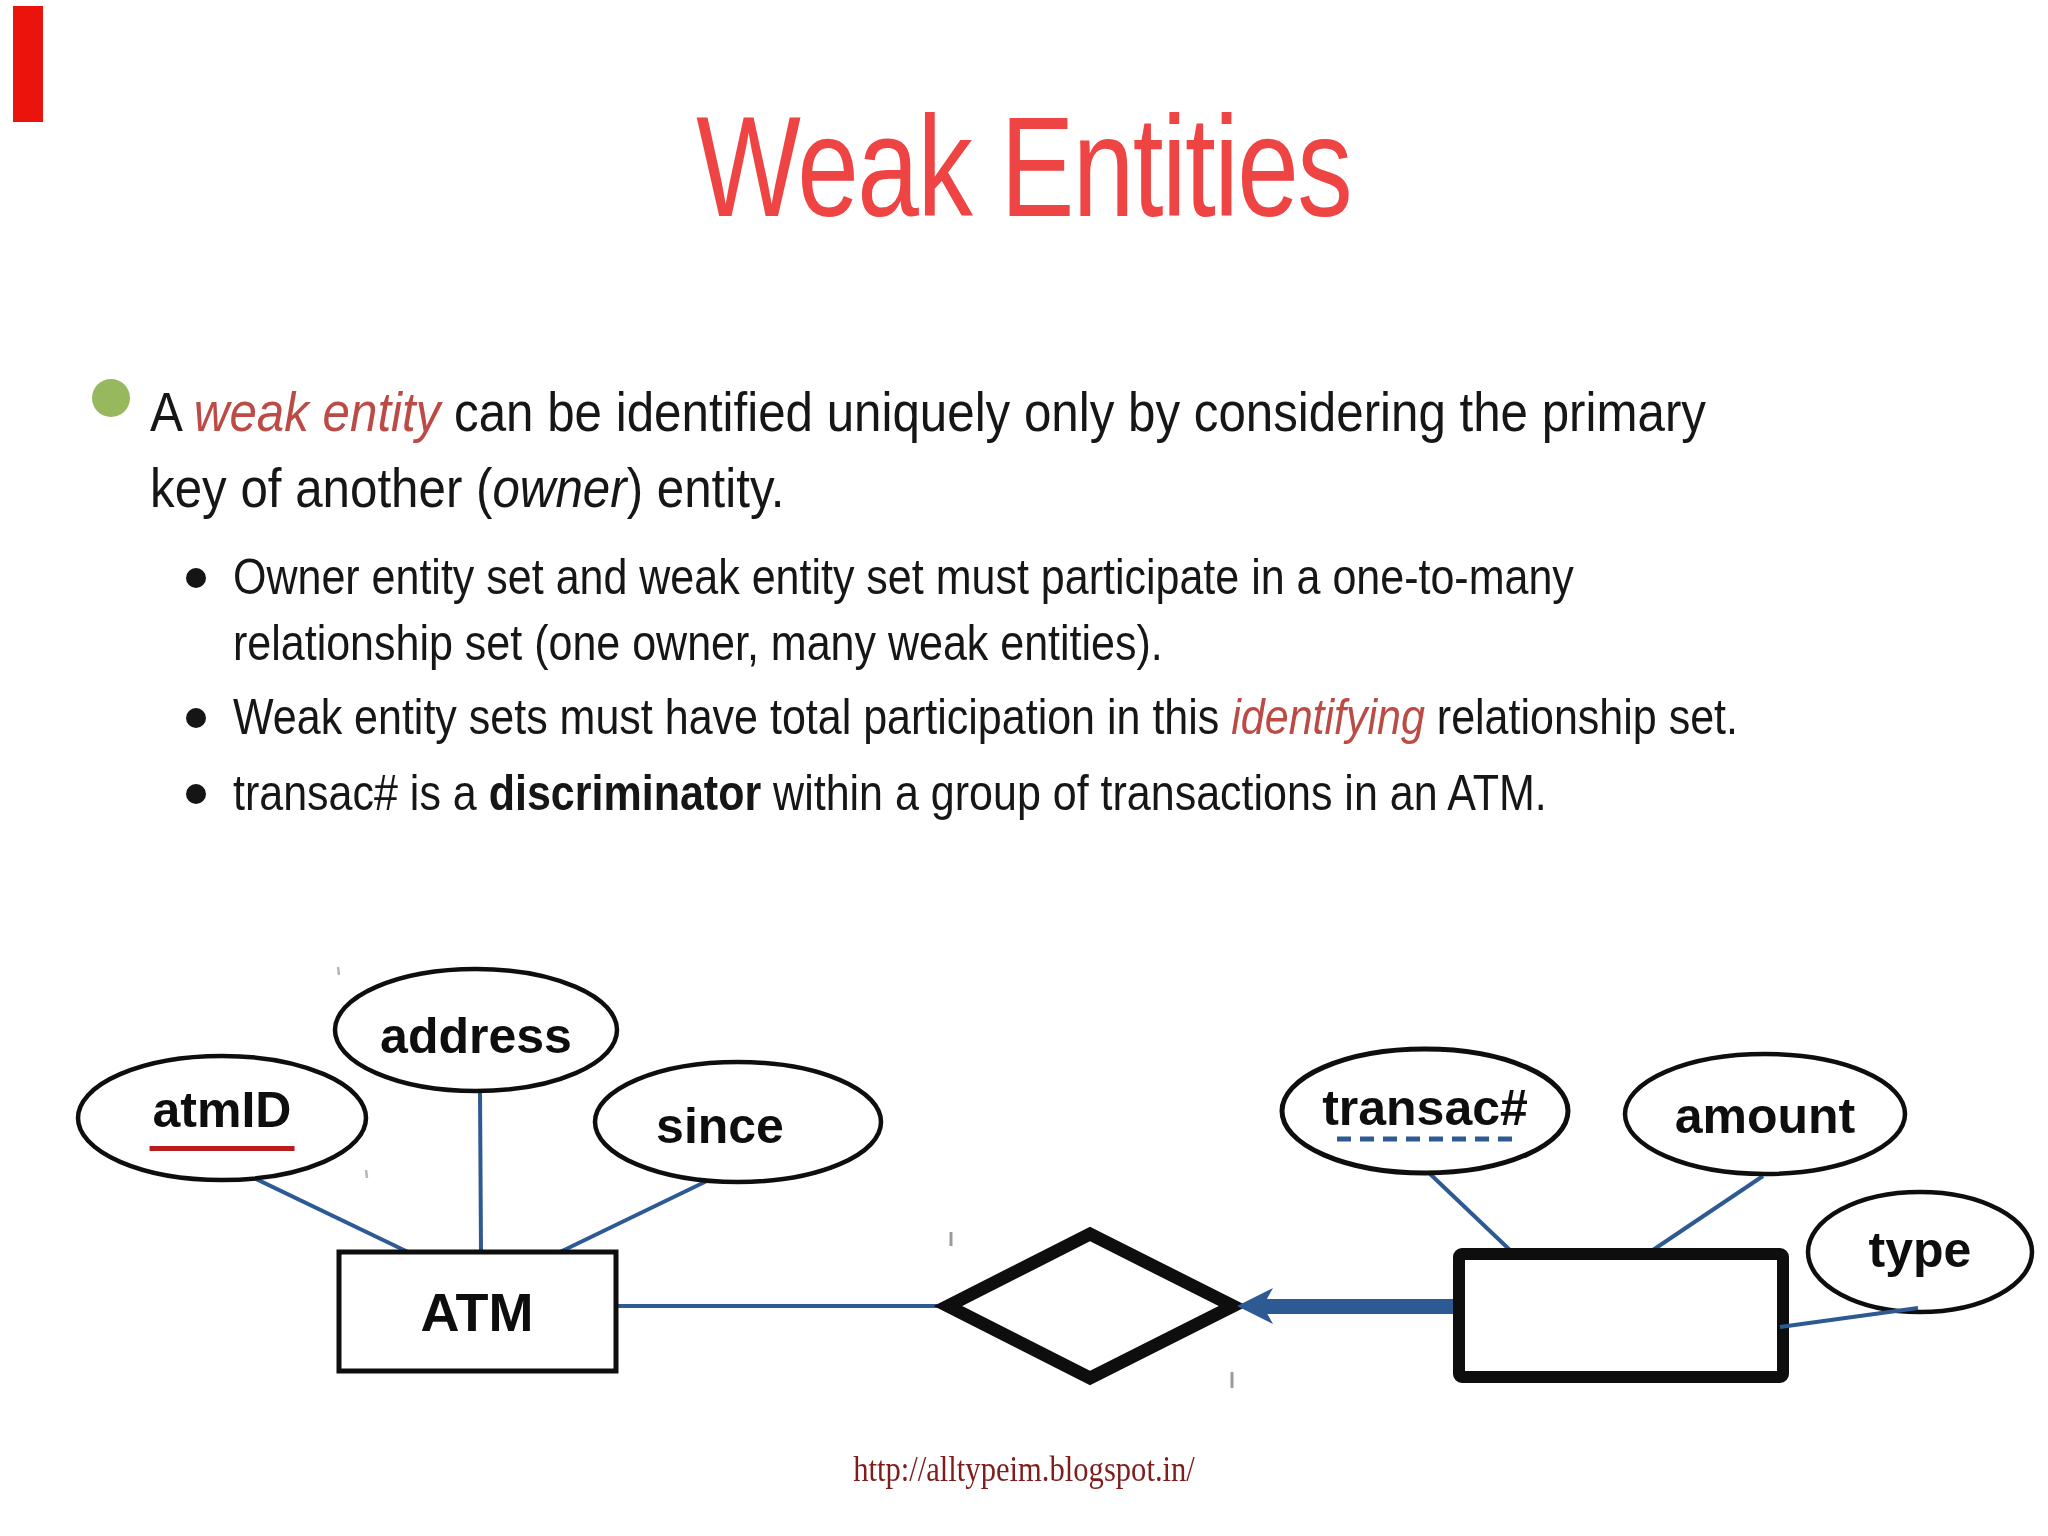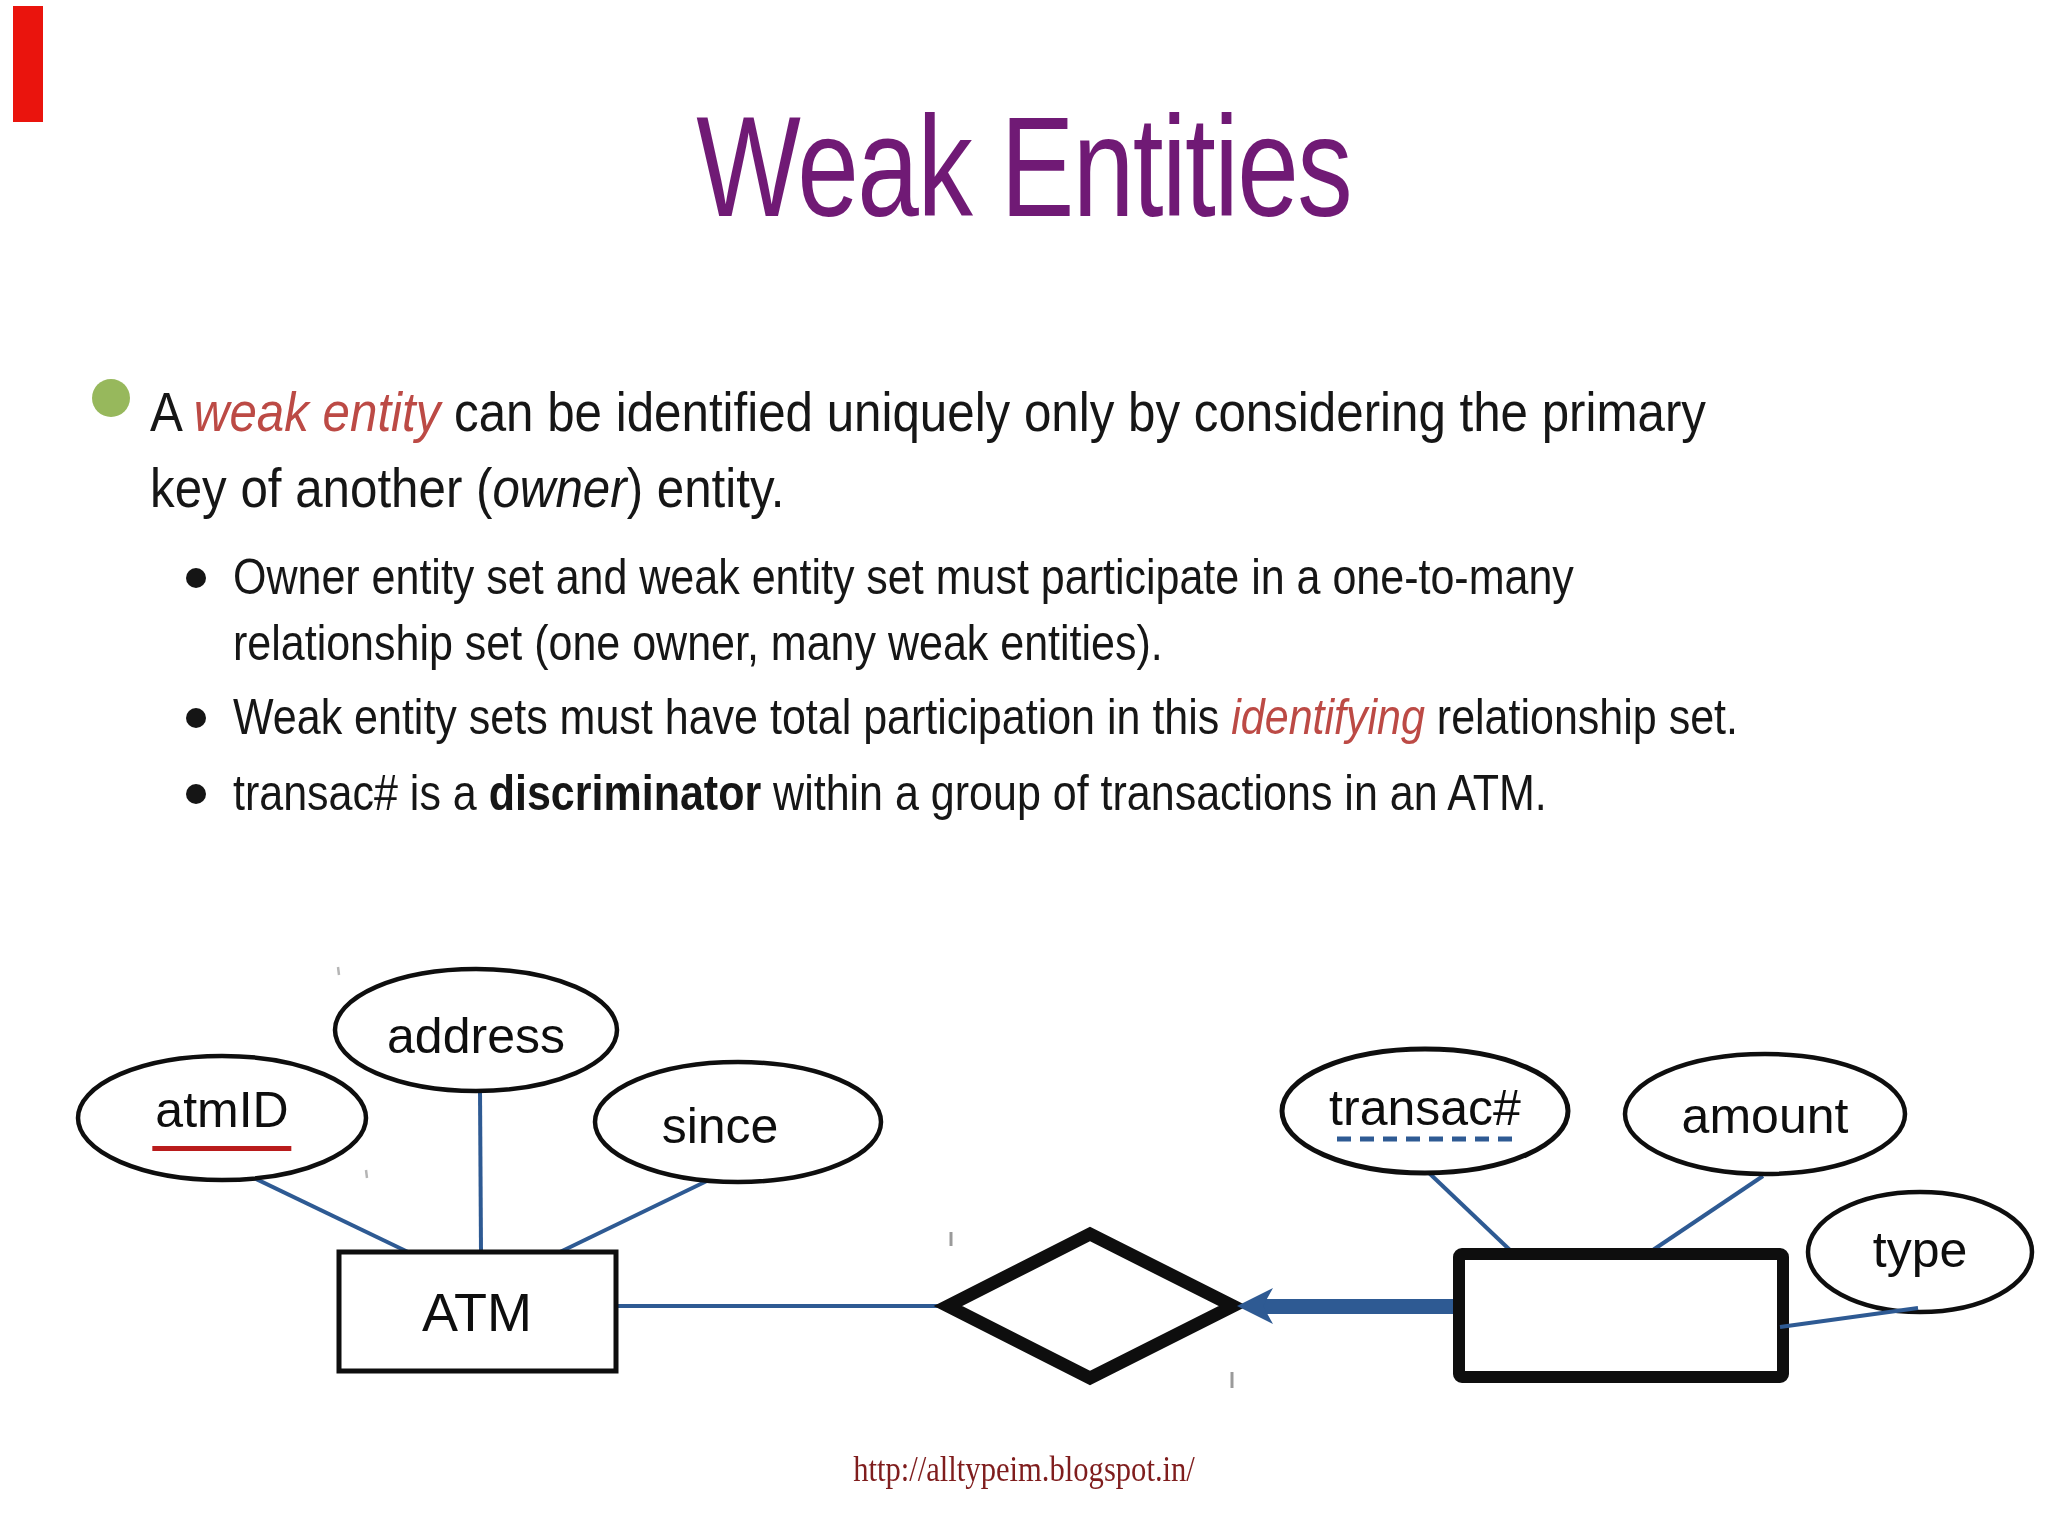--- a/index.html
+++ b/index.html
@@ -4,42 +4,42 @@
 <style>
   html,body { margin:0; padding:0; background:#ffffff; }
   .slide {
     position:relative; width:2048px; height:1536px; background:#ffffff;
     overflow:hidden; font-family:"Liberation Sans", sans-serif; color:#1a1a1a;
   }
   .red-bar { position:absolute; left:13px; top:6px; width:30px; height:116px; background:#ea140d; }
 
   .title {
     position:absolute; left:0; top:96px; width:100%; margin:0; text-align:center;
-    font-size:142px; font-weight:400; line-height:1; color:#701a75; letter-spacing:-2px;
+    font-size:142px; font-weight:400; line-height:1; color:#ef4444; letter-spacing:-2px;
   }
   .cond-title { display:inline-block; transform:scaleX(0.78); transform-origin:50% 50%; white-space:pre; }
 
   .dot-green { position:absolute; left:92px; top:379px; width:38px; height:38px;
     border-radius:50%; background:#97b85c; }
   .sdot { position:absolute; left:186px; width:20px; height:20px; border-radius:50%; background:#151515; }
   .sdot1 { top:568px; } .sdot2 { top:708px; } .sdot3 { top:784px; }
 
   .text-l1 { position:absolute; left:150px; top:374px; font-size:56px; line-height:76px; color:#161616; }
   .sub { position:absolute; left:233px; font-size:50px; line-height:66px; color:#161616; }
   .sub1 { top:544px; } .sub2 { top:684px; } .sub3 { top:760px; }
   .line { white-space:pre; }
   .cond88 { display:inline-block; transform:scaleX(0.88); transform-origin:0 50%; white-space:pre; }
   .cond86 { display:inline-block; transform:scaleX(0.86); transform-origin:0 50%; white-space:pre; }
   .red-it { color:#bc4a45; font-style:italic; }
   .it { font-style:italic; }
   .bold { font-weight:bold; }
 
   .diagram-svg { position:absolute; left:0; top:0; width:2048px; height:1536px; }
 
-  .dlabel { position:absolute; transform:translate(-50%,-50%); font-weight:normal; font-size:50px;
+  .dlabel { position:absolute; transform:translate(-50%,-50%); font-weight:bold; font-size:50px;
     color:#0e0e0e; white-space:pre; letter-spacing:0; }
   .lbl-atm { font-size:54px; }
   .lbl-trans { font-size:49px; }
   .key-underline { display:inline-block; border-bottom:5px solid #b91c1c; padding:0 3px 7px 3px; }
 
   .footer { position:absolute; left:0; top:1448px; width:100%; text-align:center;
     font-family:"Liberation Serif", serif; font-size:36px; color:#7f1d1d; }
   .cond-footer { display:inline-block; transform:scaleX(0.85); transform-origin:50% 50%; white-space:pre; }
 </style>
 </head>

